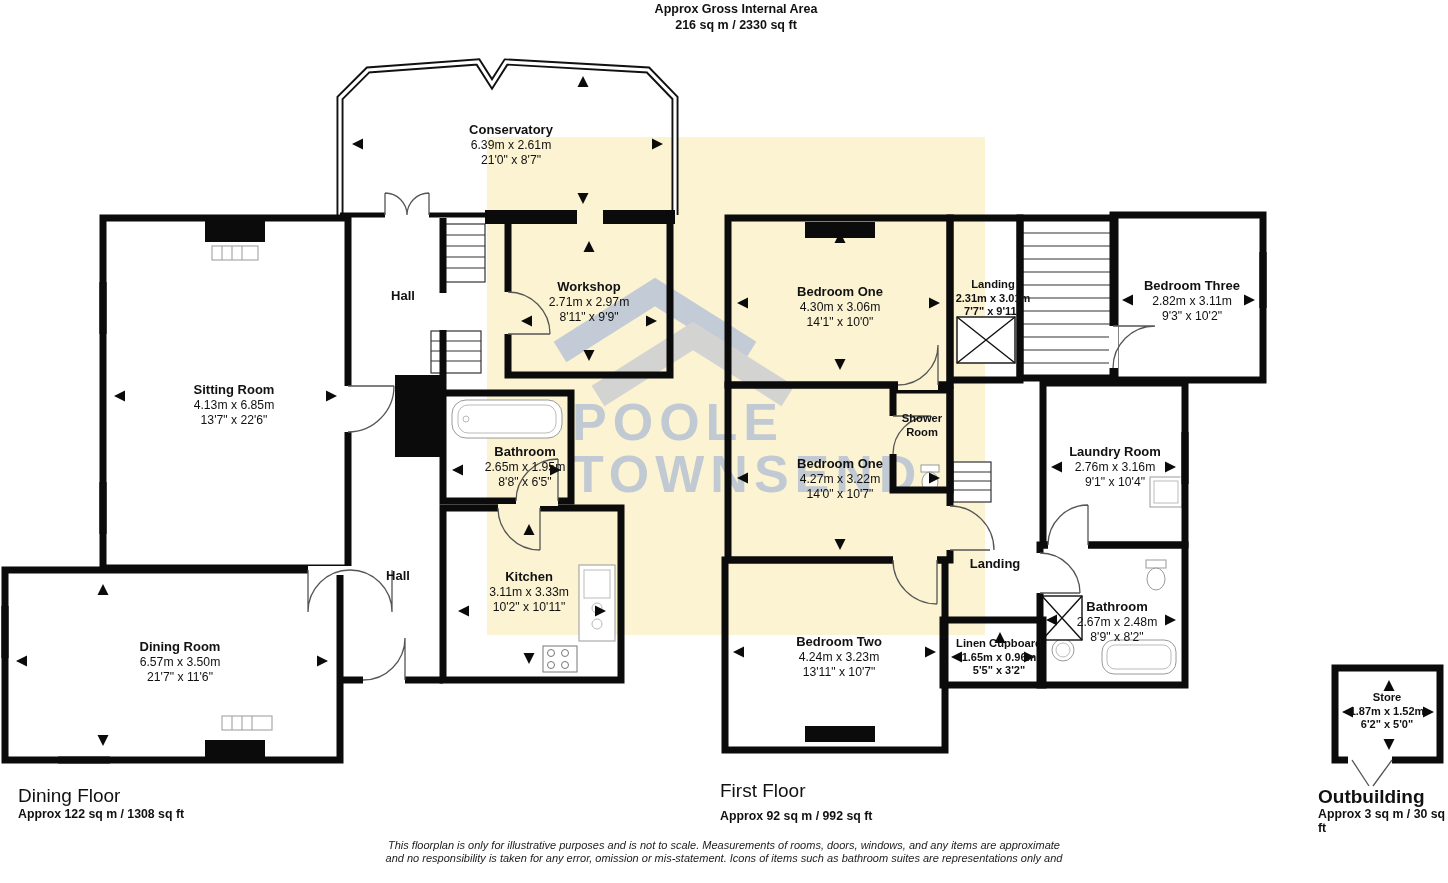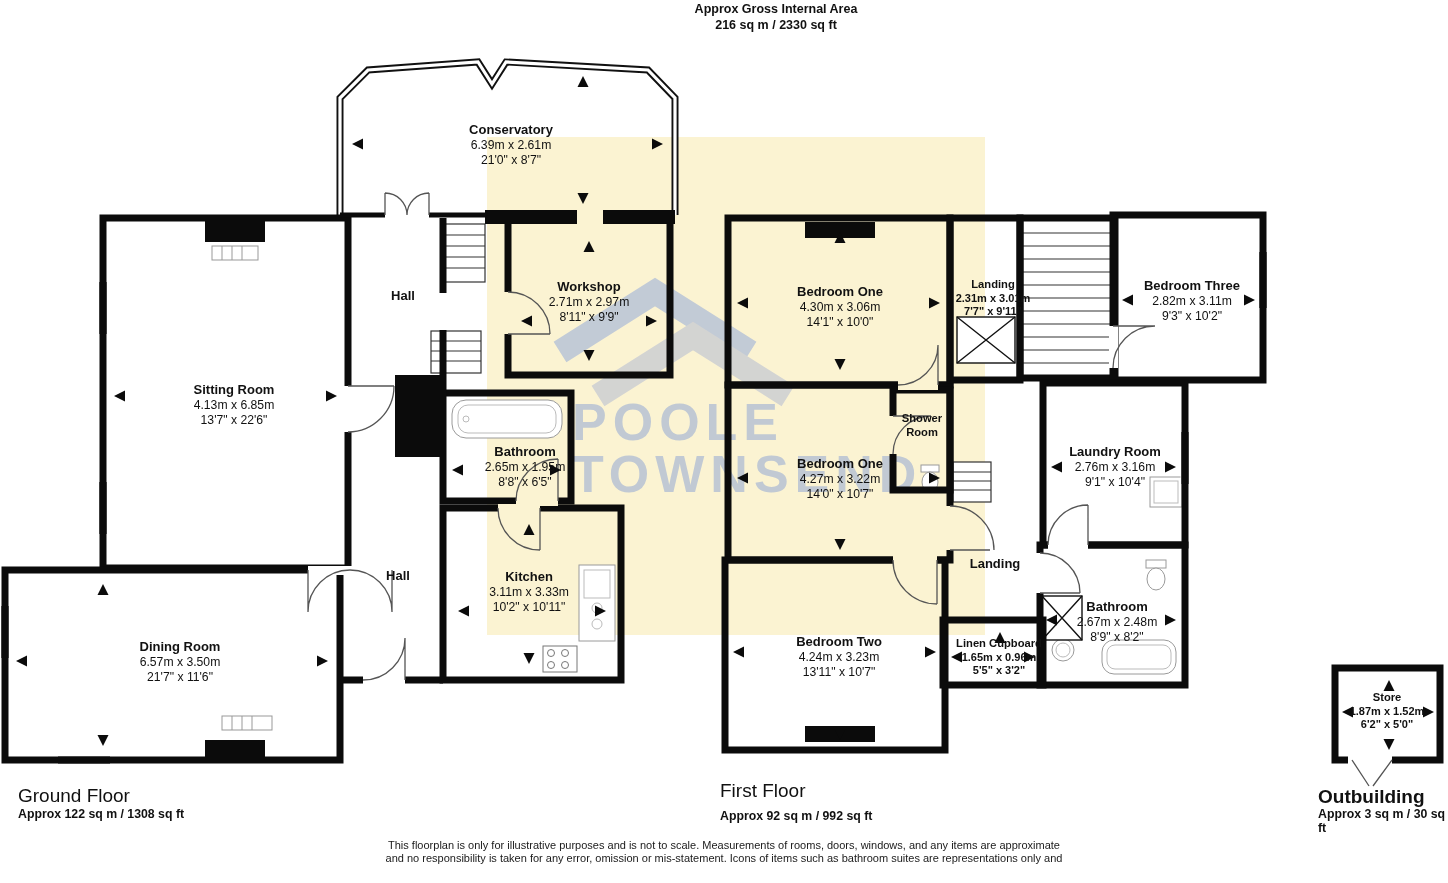--- a/index.html
+++ b/index.html
@@ -229,21 +229,21 @@
     <polygon points="733,652 744,646.5 744,657.5"></polygon>
         <polygon points="936,652 925,646.5 925,657.5"></polygon>
     <polygon points="840,740 834.5,729 845.5,729"></polygon>
     <polygon points="1342,712 1353,706.5 1353,717.5"></polygon>
         <polygon points="1434,712 1423,706.5 1423,717.5"></polygon>
     <polygon points="1389,680 1383.5,691 1394.5,691"></polygon>
         <polygon points="1389,750 1383.5,739 1394.5,739"></polygon>
   </g>
 </svg>
 
-<div class="hdr" style="left:736px;top:1px;margin-left:40px;">
+<div class="hdr" style="left:736px;top:1px;">
   <div>Approx Gross Internal Area</div>
   <div>216 sq m / 2330 sq ft</div>
 </div>
 
 <div class="lbl" style="left:511px;top:122px;">
   <div class="rname">Conservatory</div>
   <div class="rdims">6.39m x 2.61m</div>
   <div class="rdims">21'0" x 8'7"</div>
 </div>
 <div class="lbl hall" style="left:403px;top:288px;">
@@ -322,25 +322,25 @@
   <div class="rname">Bedroom Two</div>
   <div class="rdims">4.24m x 3.23m</div>
   <div class="rdims">13'11" x 10'7"</div>
 </div>
 <div class="lbl sm" style="left:1387px;top:691px;">
   <div class="rname">Store</div>
   <div class="rdims">1.87m x 1.52m</div>
   <div class="rdims">6'2" x 5'0"</div>
 </div>
 
-<div class="floorlbl" style="left:18px;top:785px;">Ground Floor</div>
+<div class="floorlbl" style="left:18px;top:785px;">Dining Floor</div>
 <div class="floorarea" style="left:18px;top:807px;">Approx 122 sq m / 1308 sq ft</div>
 <div class="floorlbl" style="left:720px;top:780px;text-align:center;">First Floor</div>
 <div class="floorarea" style="left:720px;top:778px;margin-top:31px;">Approx 92 sq m / 992 sq ft</div>
 <div class="floorlbl" style="left:1318px;top:786px;font-weight:bold;">Outbuilding</div>
 <div class="floorarea" style="left:1318px;top:807px;">Approx 3 sq m / 30 sq ft</div>
 
-<div class="disc" style="top:839px;">
+<div class="disc" style="top:839px;font-style:italic;">
   <div>This floorplan is only for illustrative purposes and is not to scale. Measurements of rooms, doors, windows, and any items are approximate</div>
   <div>and no responsibility is taken for any error, omission or mis-statement. Icons of items such as bathroom suites are representations only and</div>
 </div>
 
 </div>
 
 </body></html>

